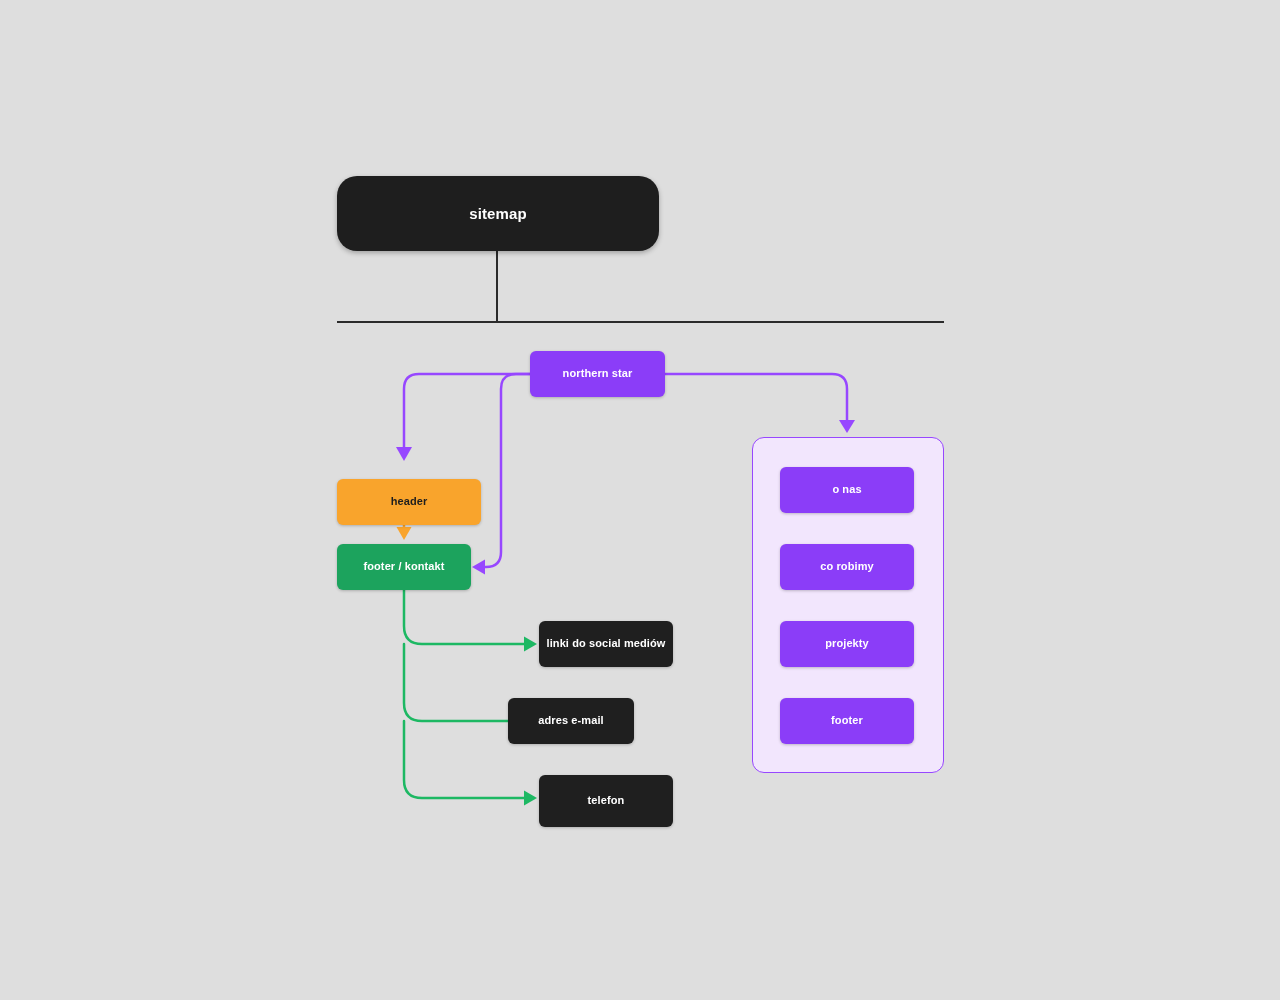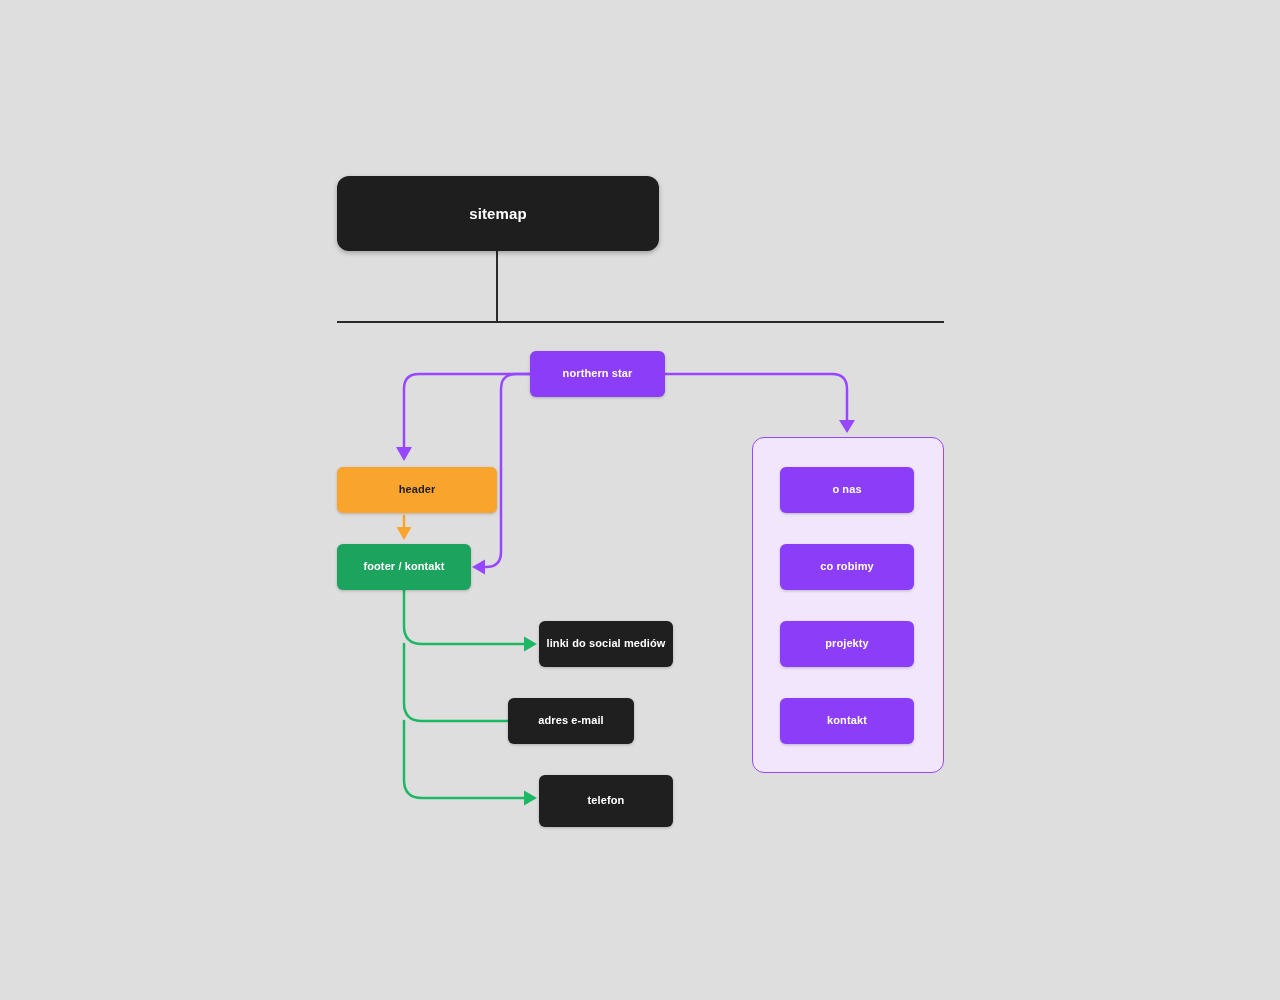--- a/index.html
+++ b/index.html
@@ -35,21 +35,21 @@
     font-weight:600;
     letter-spacing:0.1px;
     text-align:center;
     line-height:1.2;
     padding:0 6px;
     white-space:nowrap;
   }
   .node-dark{ background:#1f1f1f; color:#ffffff; }
   .node-title{
     background:#1e1e1e; color:#ffffff;
-    border-radius:12px;
+    border-radius:20px;
     box-shadow:0 2px 5px rgba(0,0,0,0.28);
   }
   .node-title .label{ font-size:15px; font-weight:600; }
   .node-purple{ background:#8b3df8; color:#ffffff; }
   .node-orange{ background:#f9a42c; color:#1e1e1e; }
   .node-green{ background:#1ca35d; color:#ffffff; }
   .group-frame{
     position:absolute;
     left:752px; top:437px;
     width:192px; height:336px;
@@ -119,21 +119,21 @@
   <div class="group-frame"></div>
 
   <div class="node node-title" style="left:337px;top:176px;width:322px;height:75px">
     <span class="label">sitemap</span>
   </div>
 
   <div class="node node-purple" style="left:530px;top:351px;width:135px;height:46px">
     <span class="label">northern star</span>
   </div>
 
-  <div class="node node-orange" style="left:337px;top:467px;width:160px;height:46px">
+  <div class="node node-orange" style="left:337px;top:479px;width:144px;height:46px">
     <span class="label">header</span>
   </div>
 
   <div class="node node-green" style="left:337px;top:544px;width:134px;height:46px">
     <span class="label">footer / kontakt</span>
   </div>
 
   <div class="node node-dark" style="left:539px;top:621px;width:134px;height:46px">
     <span class="label">linki do social mediów</span>
   </div>
@@ -147,16 +147,16 @@
   <div class="node node-purple" style="left:780px;top:544px;width:134px;height:46px">
     <span class="label">co robimy</span>
   </div>
   <div class="node node-purple" style="left:780px;top:467px;width:134px;height:46px">
     <span class="label">o nas</span>
   </div>
   <div class="node node-purple" style="left:780px;top:621px;width:134px;height:46px">
     <span class="label">projekty</span>
   </div>
   <div class="node node-purple" style="left:780px;top:698px;width:134px;height:46px">
-    <span class="label">kontakt</span>
+    <span class="label">footer</span>
   </div>
 
 </div>
 
 </body></html>

